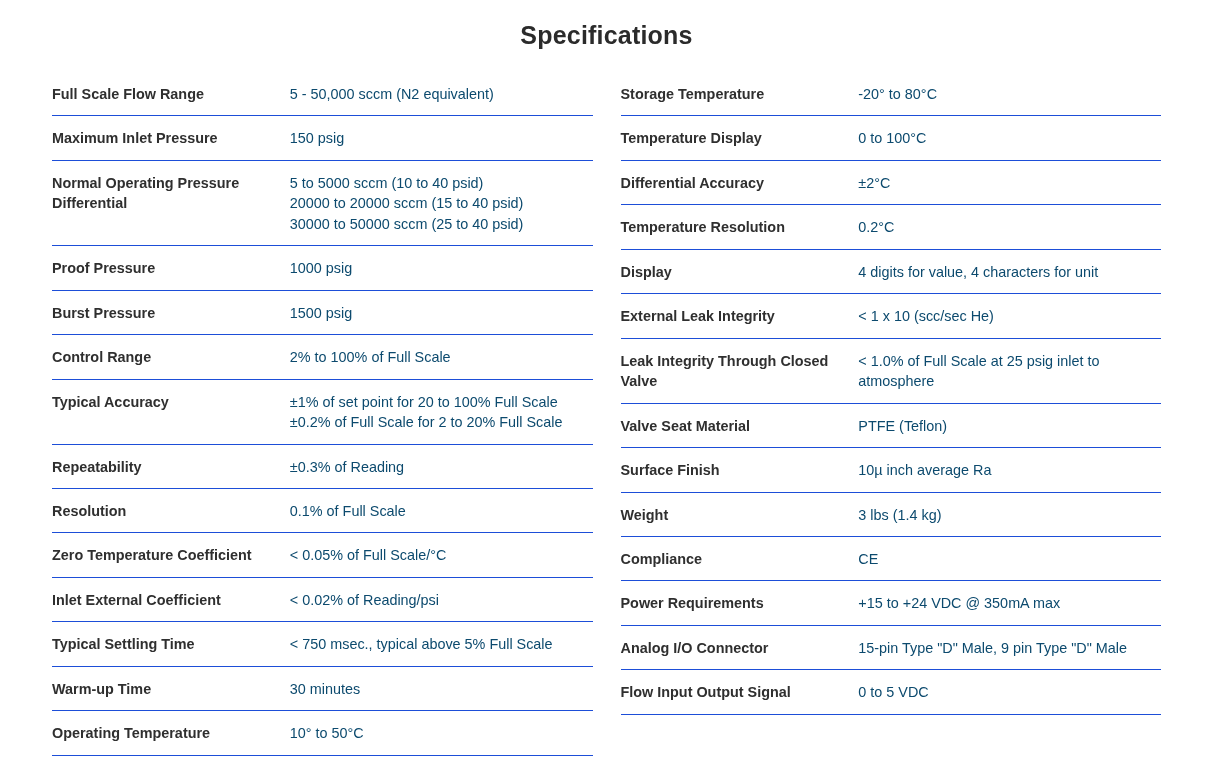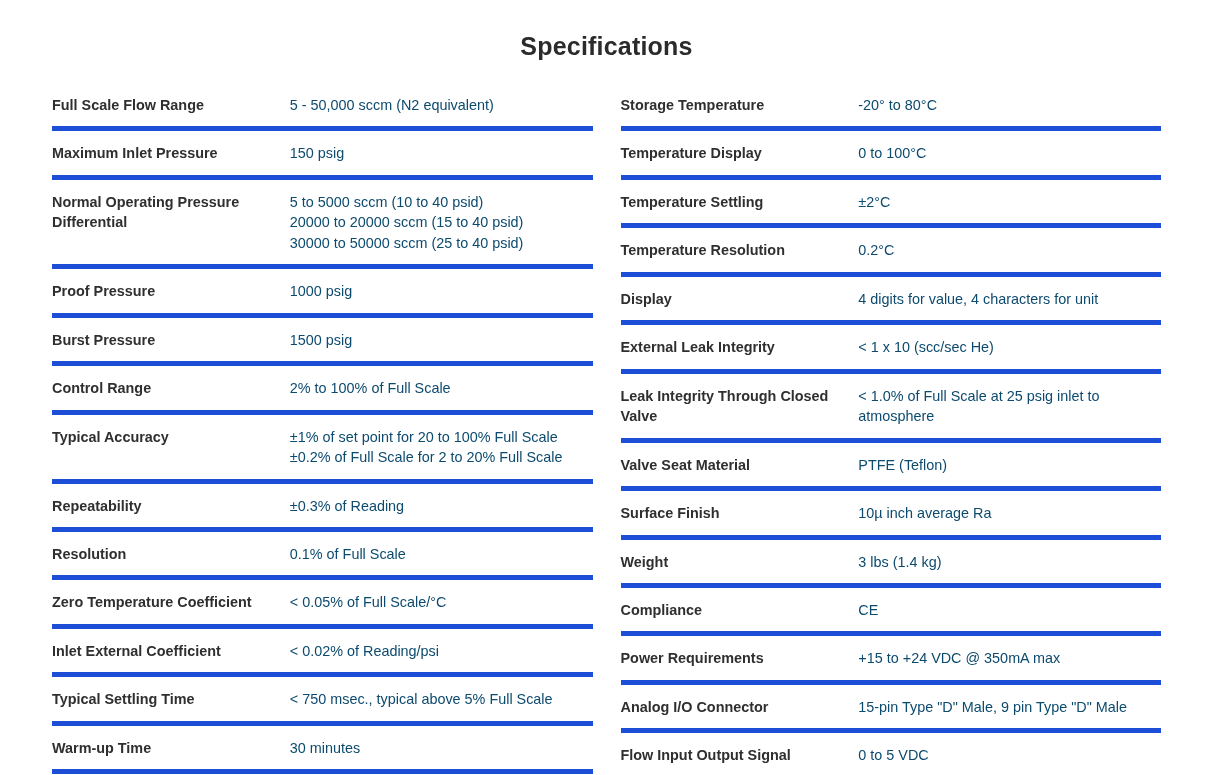--- a/index.html
+++ b/index.html
@@ -17,41 +17,41 @@
     width: 1213px;
     height: 775px;
     position: relative;
   }
   .title {
     text-align: center;
     font-size: 25px;
     font-weight: bold;
     color: #2b2b2b;
     margin: 0;
-    padding-top: 32px;
+    padding-top: 21px;
     letter-spacing: 0.2px;
   }
   .columns {
     display: flex;
     flex-direction: row;
     margin-top: 22px;
     padding: 0 52px;
     gap: 28px;
   }
   .col {
     flex: 1 1 0;
     min-width: 0;
   }
   table.spec {
     width: 100%;
     border-collapse: collapse;
     table-layout: fixed;
   }
   table.spec tr {
-    border-bottom: 5px solid #1d4ed8;
+    border-bottom: 1px solid #1d4ed8;
   }
   table.spec td {
     vertical-align: top;
     padding: 12px 0 11px 0;
     font-size: 14.4px;
     line-height: 1.42;
   }
   td.label {
     width: 44%;
     font-weight: bold;
@@ -173,21 +173,21 @@
                 <span class="line">-20° to 80°C</span>
               </td>
             </tr>
             <tr>
               <td class="label">Temperature Display</td>
               <td class="value">
                 <span class="line">0 to 100°C</span>
               </td>
             </tr>
             <tr>
-              <td class="label">Temperature Settling</td>
+              <td class="label">Differential Accuracy</td>
               <td class="value">
                 <span class="line">±2°C</span>
               </td>
             </tr>
             <tr>
               <td class="label">Temperature Resolution</td>
               <td class="value">
                 <span class="line">0.2°C</span>
               </td>
             </tr>

